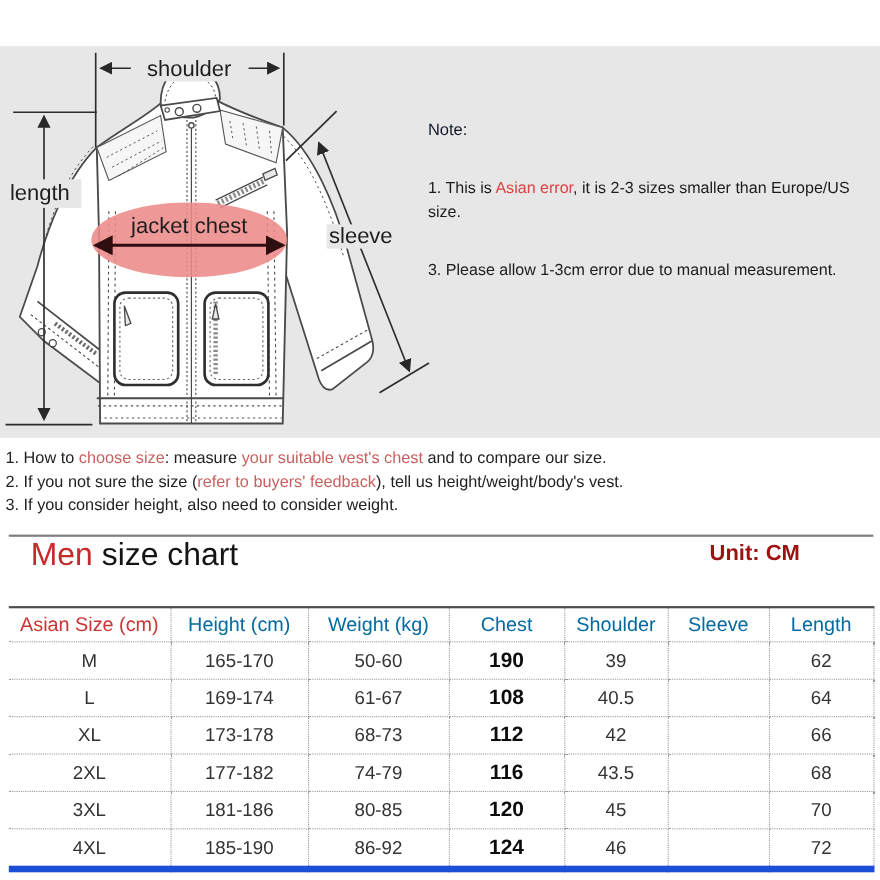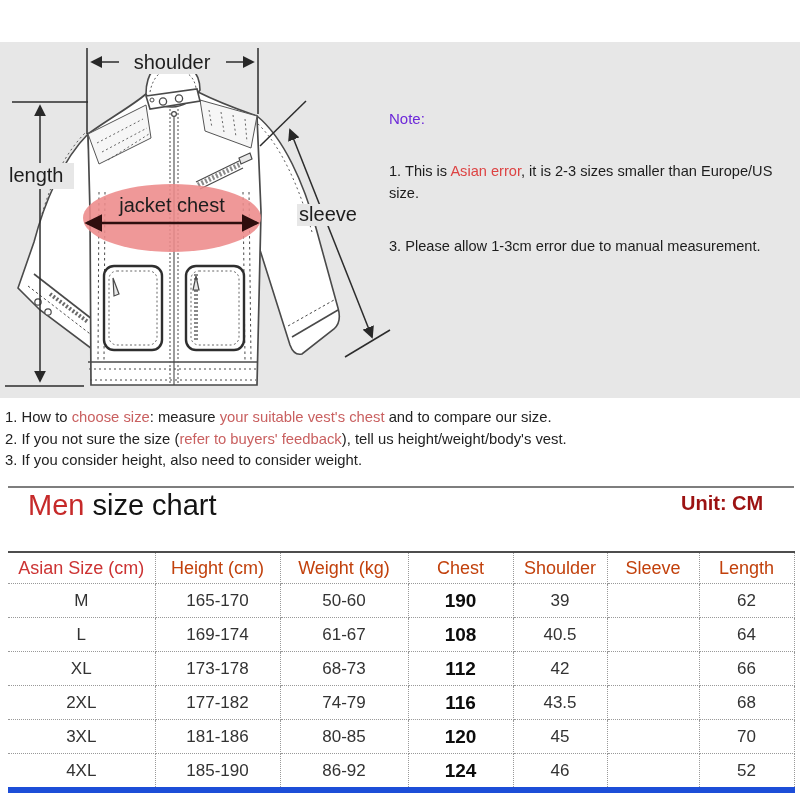--- a/index.html
+++ b/index.html
@@ -6,37 +6,37 @@
   .canvas{
     position:relative;width:800px;height:800px;background:#ffffff;overflow:hidden;
     font-family:"Liberation Sans","DejaVu Sans",sans-serif;color:#1c1c1c;
   }
   
   .panel{position:absolute;left:0;top:42px;width:800px;height:356px;background:#e7e7e7;}
   .jacket-svg{position:absolute;left:0;top:0;width:400px;height:356px;}
   .svg-label{font-family:"Liberation Sans","DejaVu Sans",sans-serif;font-size:20px;fill:#1d1d1d;}
   
   .notes{position:absolute;left:389px;top:66px;width:404px;font-size:14.6px;line-height:22px;color:#1d1d1d;}
-  .notes .note-title{color:#6d28d9;margin:0 0 30px 0;font-size:15px;}
+  .notes .note-title{color:#0f172a;margin:0 0 30px 0;font-size:15px;}
   .notes p{margin:0 0 31px 0;}
   .notes .red{color:#dd4343;}
   
   .tips{position:absolute;left:5px;top:407px;width:720px;font-size:14.8px;line-height:21.5px;color:#222;}
   .tips p{margin:0;}
   .tips .red{color:#c96060;}
   
   .hr-top{position:absolute;left:8px;top:486px;width:786px;height:0;border-top:2px solid #7e7e7e;}
   .title-row{position:absolute;left:0;top:487px;width:800px;height:20px;line-height:37px;text-align:left;padding-left:28px;}
   .title-row .title{font-size:29px;color:#141414;}
   .title-row .title .red{color:#c62a2a;}
-  .unit{position:absolute;left:645px;top:492px;font-size:20px;font-weight:bold;color:#9c1212;margin-left:36px;}
+  .unit{position:absolute;left:645px;top:492px;font-size:20px;font-weight:bold;color:#9c1212;}
   
   table.size{position:absolute;left:8px;top:551px;width:786px;border-collapse:collapse;table-layout:fixed;
     border-top:2px solid #4d4d4d;border-bottom:6px solid #1d4ed8;}
-  table.size th{height:30px;font-size:18px;font-weight:normal;color:#c2410c;
+  table.size th{height:30px;font-size:18px;font-weight:normal;color:#0369a1;
     border-right:1px dotted #999;border-bottom:1px dotted #999;padding:0;text-align:center;}
   table.size th.red-head{color:#cc3333;}
   table.size td{height:33px;font-size:17px;color:#333;text-align:center;padding:0;
     border-right:1px dotted #999;border-bottom:1px dotted #999;}
   table.size tr:last-child td{border-bottom:none;}
   table.size td.chest{font-weight:bold;font-size:19px;color:#0c0c0c;}
 </style>
 </head>
 <body>
 
@@ -234,18 +234,18 @@
           <td></td>
           <td>70</td>
         </tr>
         <tr>
           <td>4XL</td>
           <td>185-190</td>
           <td>86-92</td>
           <td class="chest">124</td>
           <td>46</td>
           <td></td>
-          <td>52</td>
+          <td>72</td>
         </tr>
       </tbody>
   </table>
 
 </div>
 
 </body></html>

